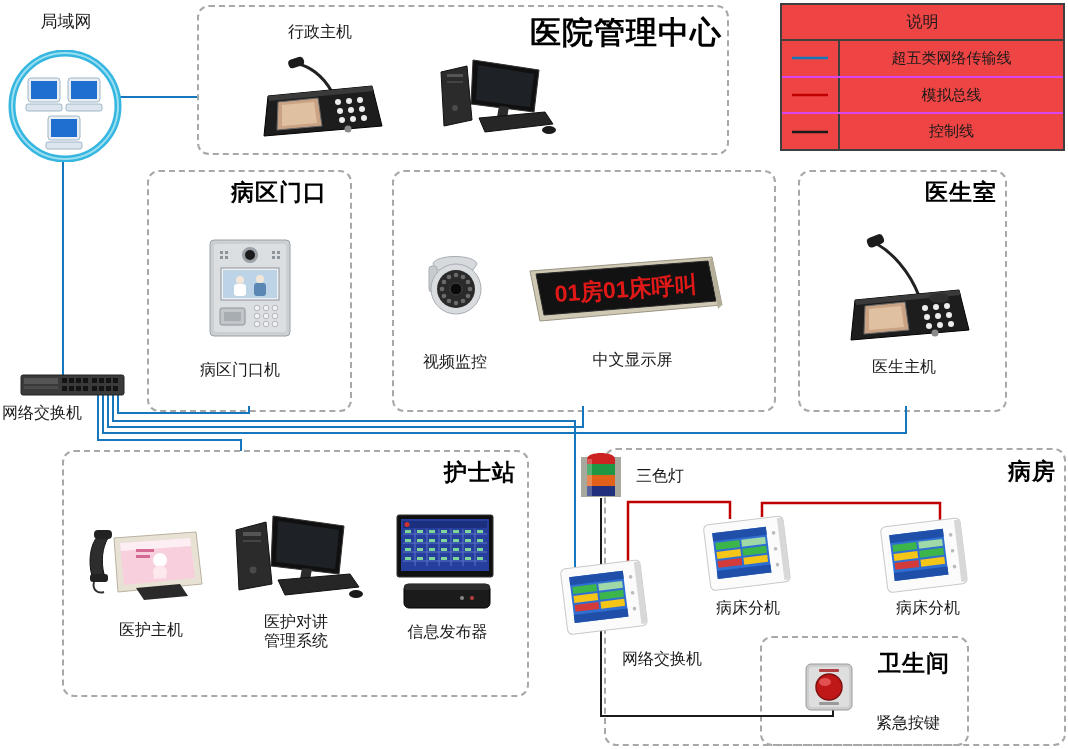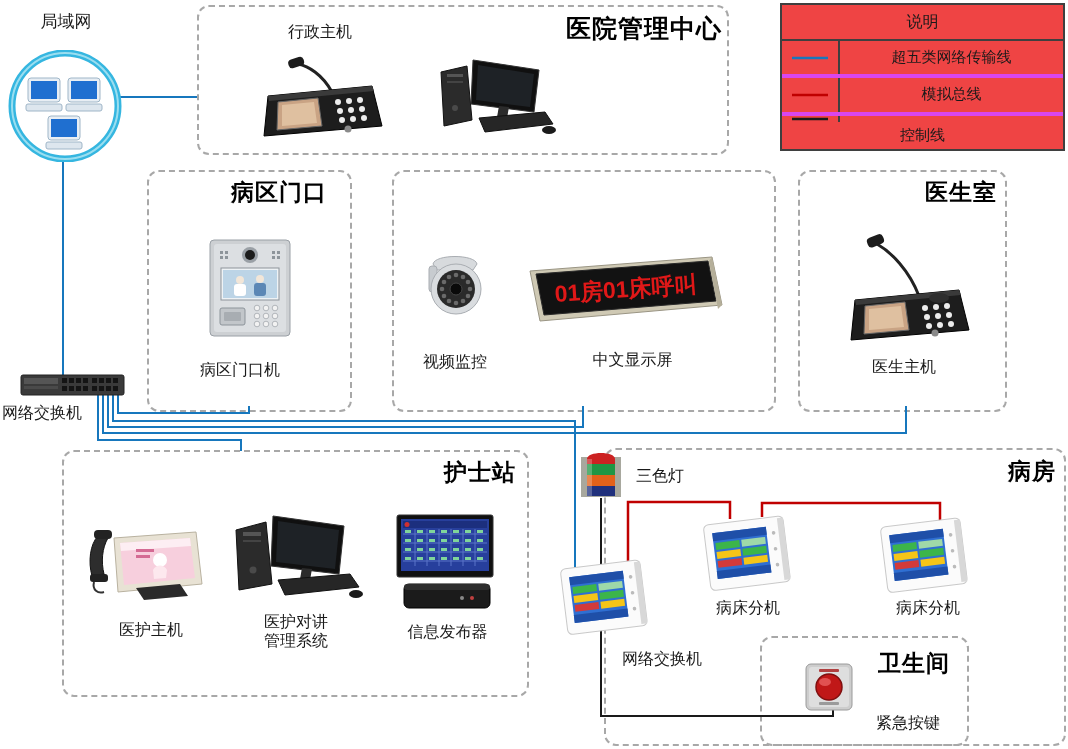--- a/index.html
+++ b/index.html
@@ -24,23 +24,23 @@
   #legend{
     position:absolute;left:780px;top:3px;width:285px;height:148px;z-index:3;
     background:#ef4444;border:2px solid #3f3f3f;box-sizing:border-box;
     display:flex;flex-direction:column;
   }
   #legend .lg-header{
     height:34px;border-bottom:2px solid #3f3f3f;display:flex;align-items:center;justify-content:center;
     font-size:16px;
   }
   #legend .lg-row{
-    flex:1;display:flex;border-bottom:4px solid #d946ef;
-  }
-  #legend .lg-row:last-child{border-bottom:none;flex-direction:column;}
+    flex:1;display:flex;border-bottom:2px solid #d946ef;
+  }
+  #legend .lg-row:last-child{border-bottom:none;}
   #legend .lg-swatch{
     width:56px;border-right:2px solid #3f3f3f;display:flex;align-items:center;justify-content:center;
   }
   #legend .lg-label{
     flex:1;display:flex;align-items:center;justify-content:center;font-size:15px;
   }
 </style>
 </head>
 <body>
 
@@ -146,21 +146,21 @@
     <div class="lg-row">
       <div class="lg-swatch">
         <svg width="40" height="6" viewBox="0 0 40 6">
           <line x1="2" y1="3" x2="38" y2="3" stroke-width="2.5" stroke="#1a1a1a"></line>
         </svg>
       </div>
       <div class="lg-label">控制线</div>
     </div>
   </div>
 
-  <div class="boxtitle" style="right:346px;top:12px;font-size:25px;">医院管理中心</div>
+  <div class="boxtitle" style="right:346px;top:12px;font-size:31px;">医院管理中心</div>
   <div class="devlabel" style="left:270px;top:22px;width:100px;">行政主机</div>
 
   <svg class="abs layer3" style="left:256px;top:50px;" width="130" height="90" viewBox="0 0 130 90">
     <path d="M76,42 C66,24 52,16 42,14" fill="none" stroke="#222" stroke-width="3"></path>
     <rect x="32" y="8" width="16" height="9" rx="4" fill="#1c1c1c" transform="rotate(-18 40 12)"></rect>
     <polygon points="12,46 116,36 126,76 8,86" fill="#1d1d1d" stroke="#000"></polygon>
     <polygon points="12,46 116,36 118,41 13,51" fill="#3a3a3a"></polygon>
     <polygon points="22,52 62,48 66,76 21,80" fill="#c9a384" stroke="#666"></polygon>
     <polygon points="26,55 58,52 61,73 26,76" fill="#dfc0a0"></polygon>
     <g fill="#ededed">

